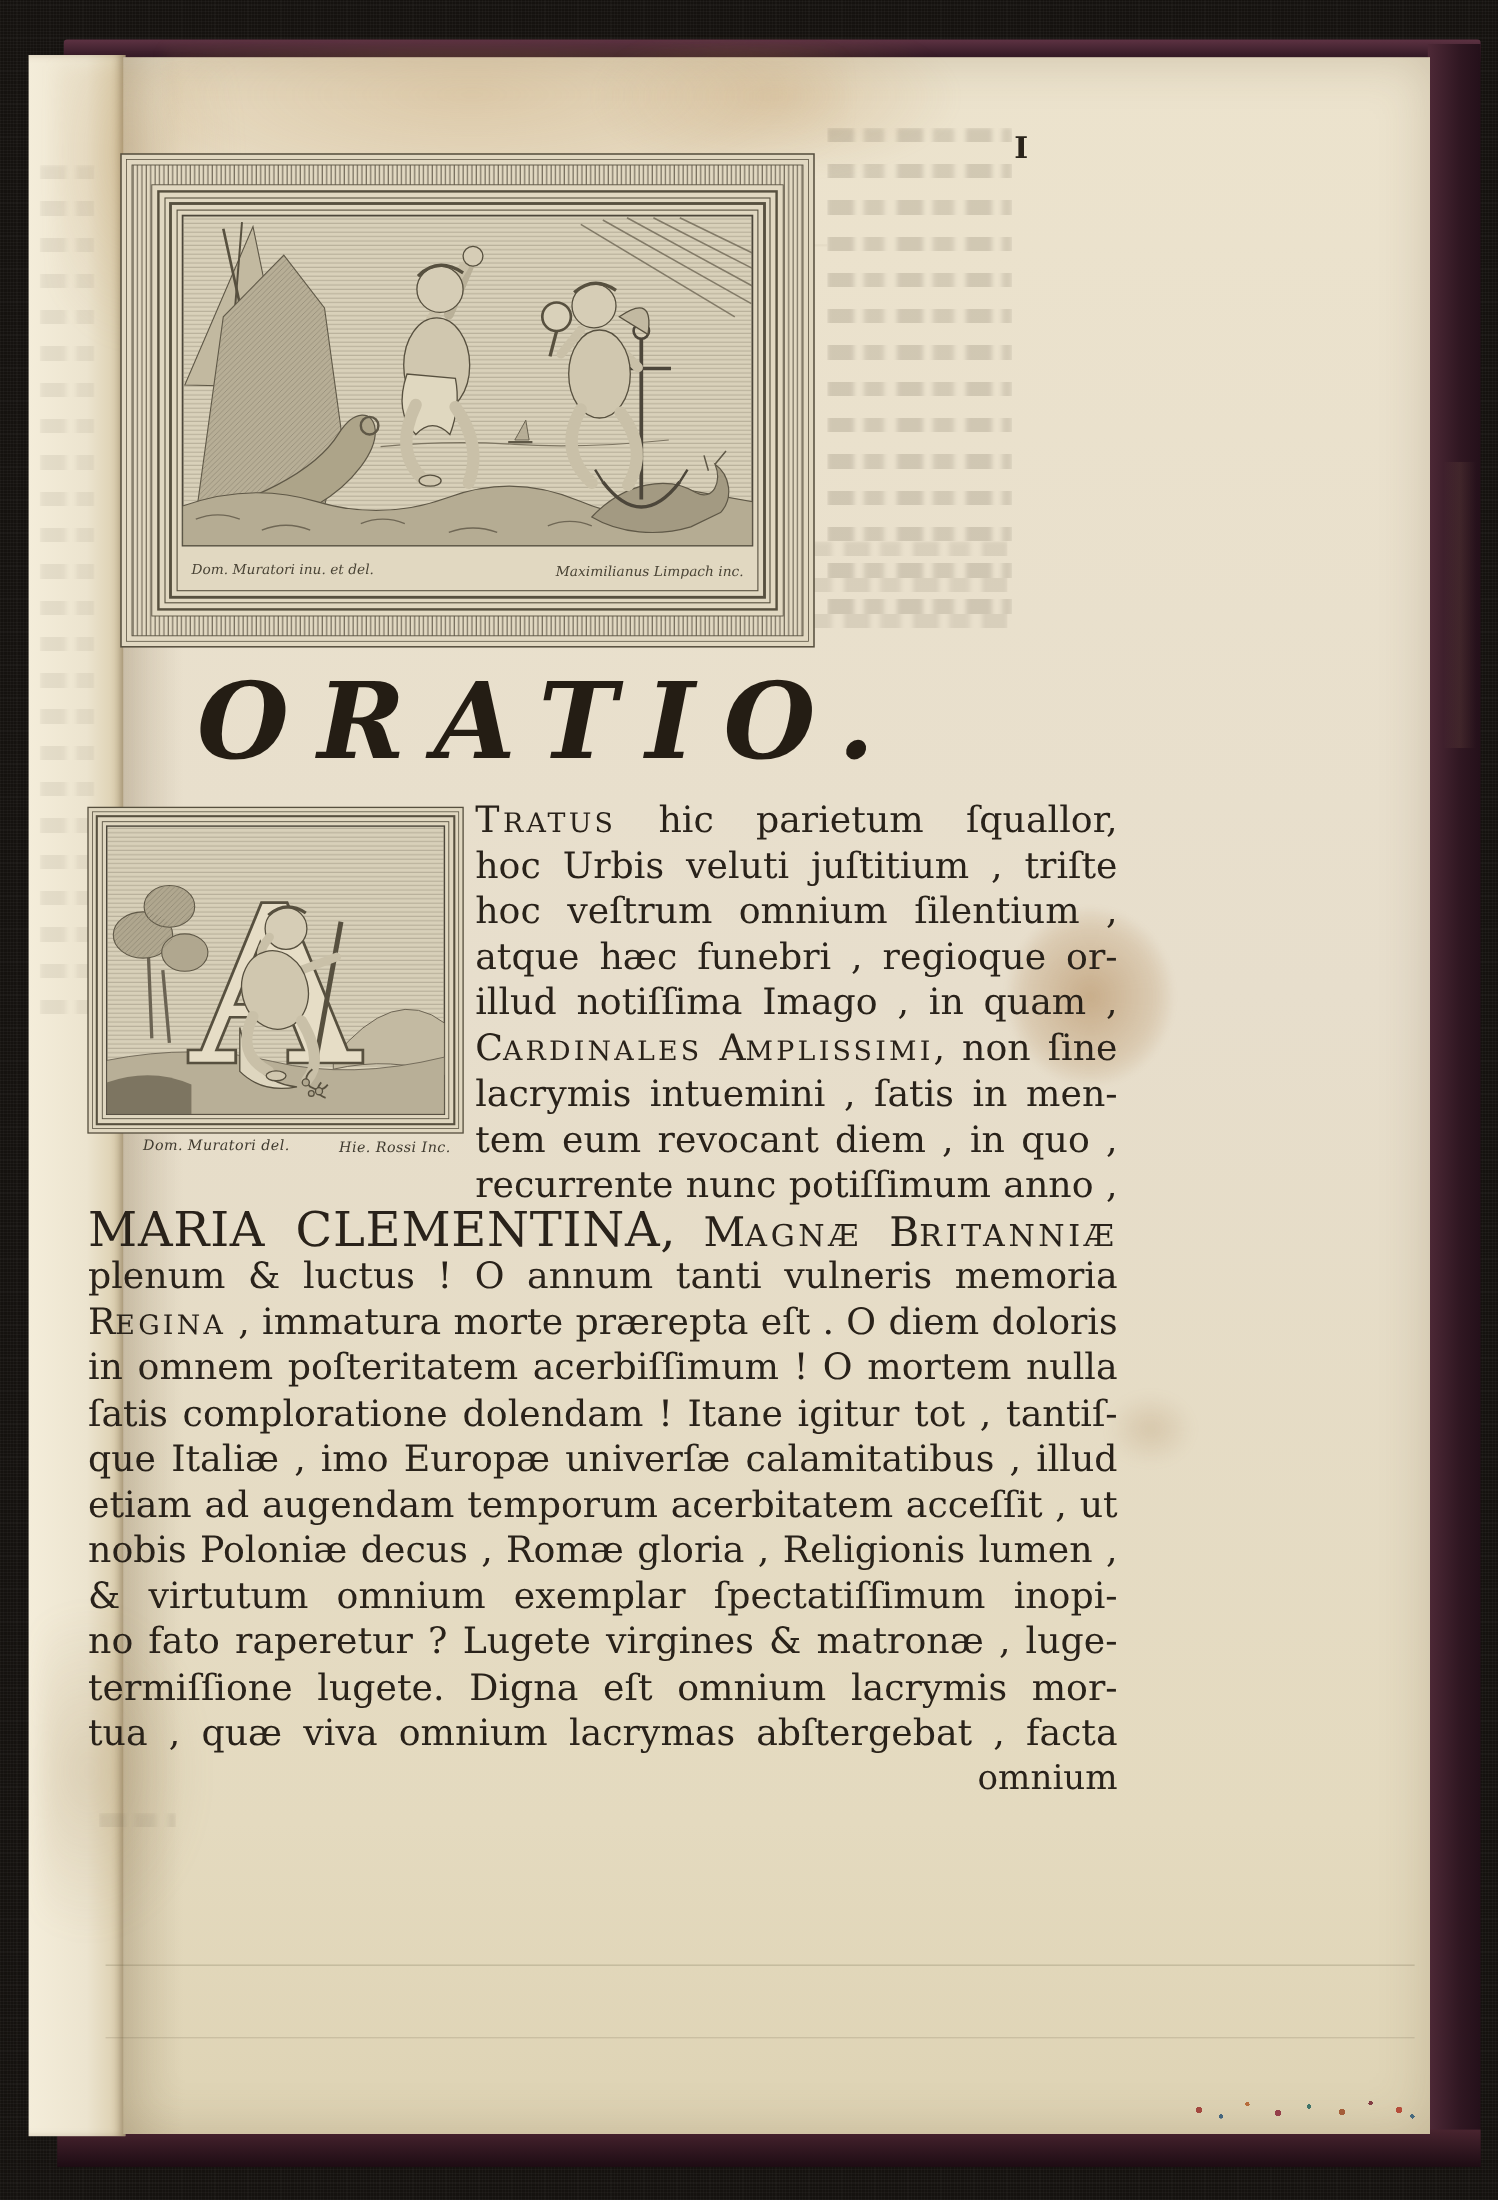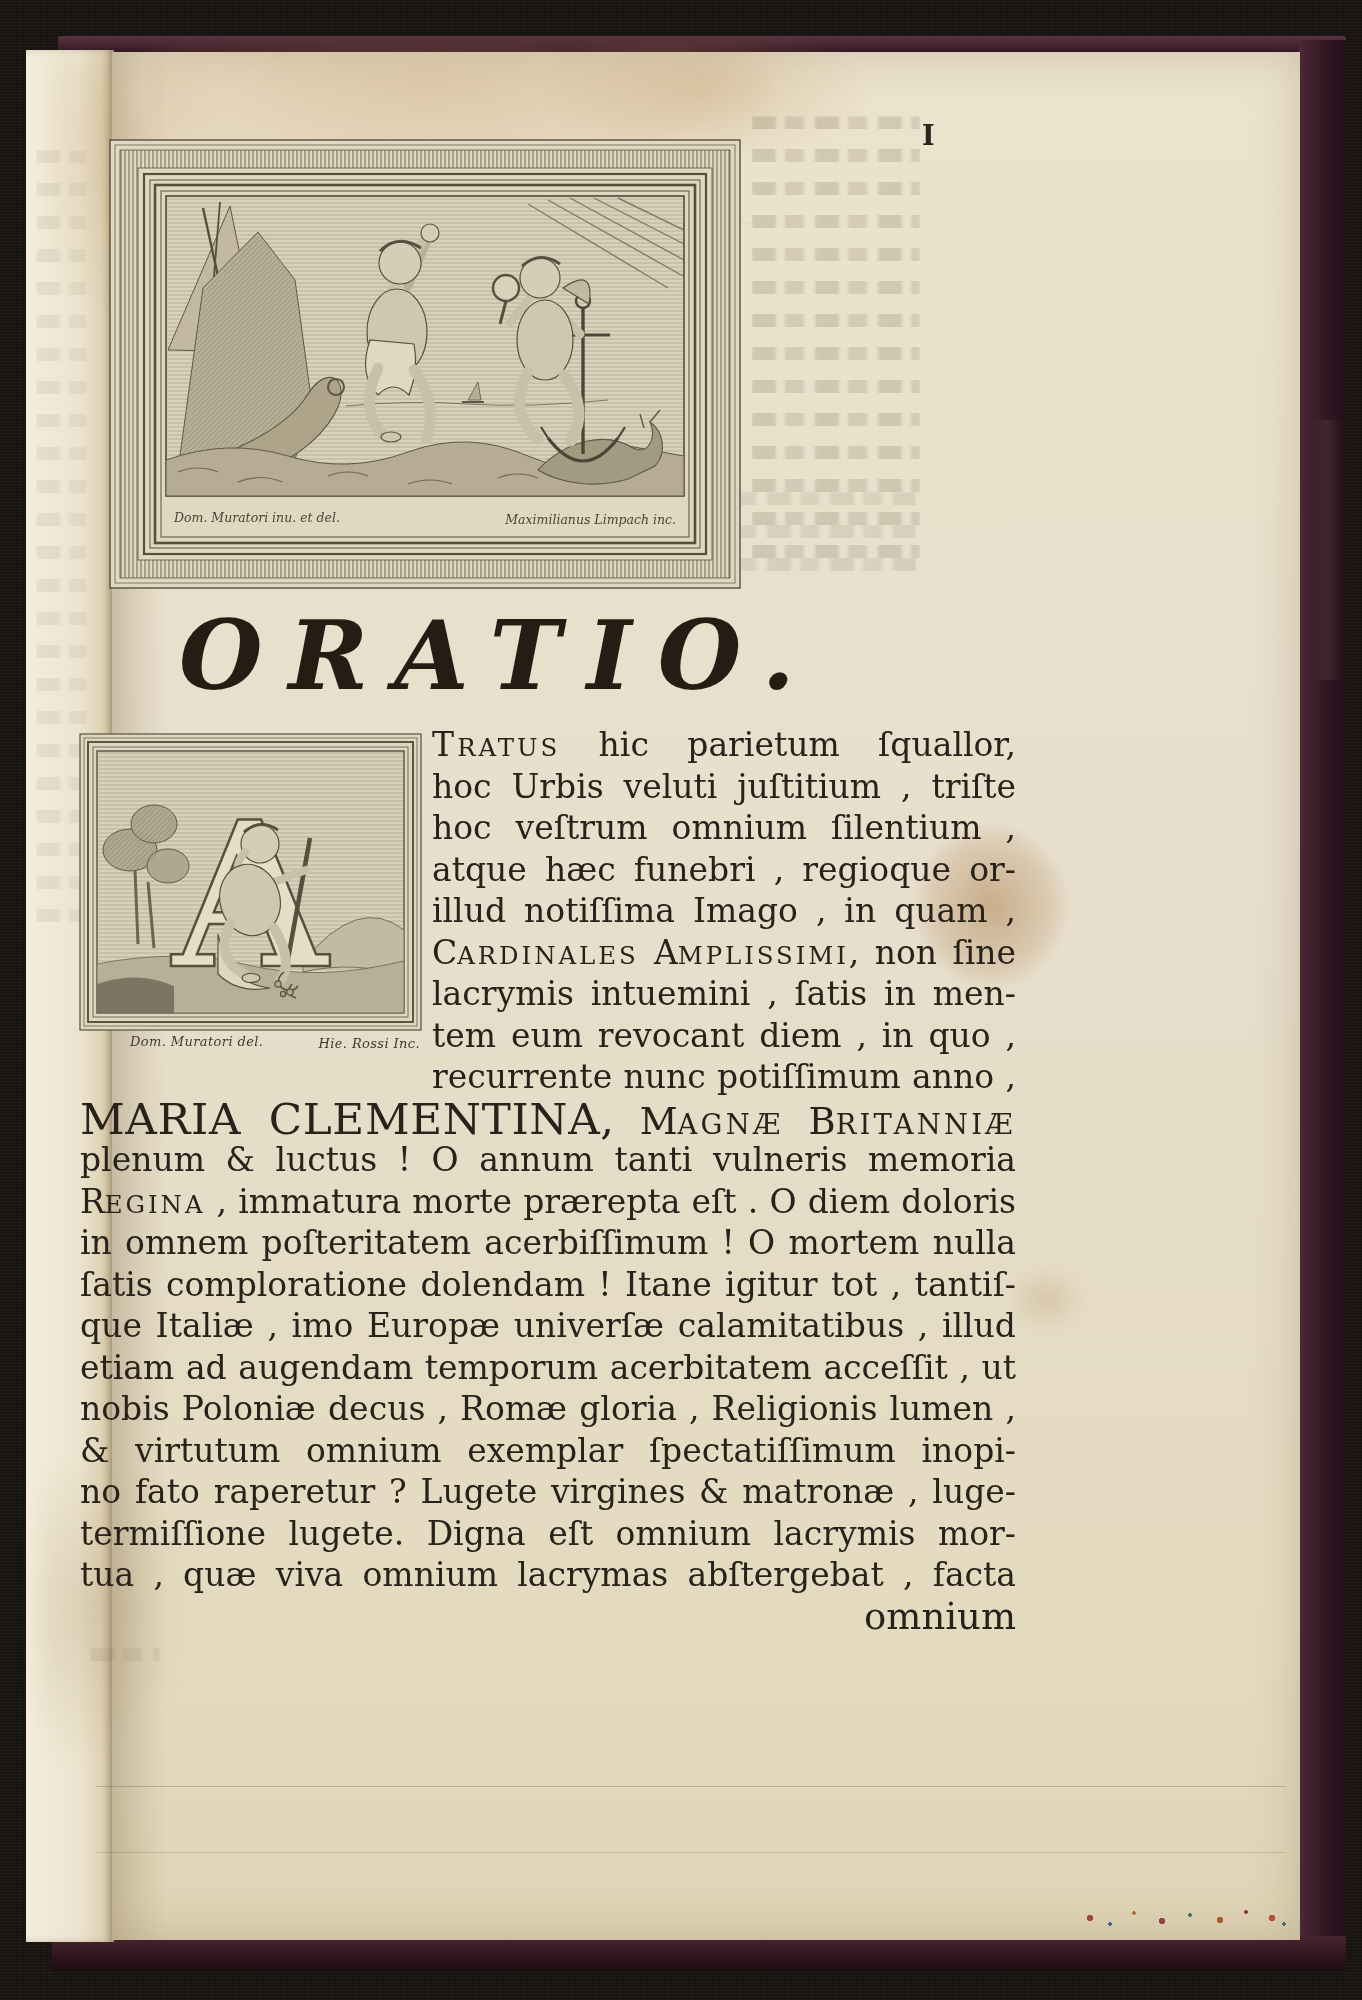--- a/index.html
+++ b/index.html
@@ -80,28 +80,28 @@
   
   .folio{position:absolute;left:922px;top:120px;width:50px;
     font-size:27px;font-weight:bold;color:#2a241b;letter-spacing:.02em;}
   .title{position:absolute;left:128px;top:592px;width:744px;height:128px;line-height:128px;
     text-align:center;font-size:96px;font-weight:bold;letter-spacing:.27em;color:#241d14;font-style:italic;}
 
   .headpiece{position:absolute;left:108px;top:138px;}
   .initial-block{position:absolute;left:78px;top:732px;}
   .eng-cap{position:absolute;font-style:italic;font-size:13px;color:#3f3a2f;letter-spacing:.03em;}
   .icl{left:86px;top:1034px;margin-left:44px;}
-  .icr{left:298px;top:1036px;width:122px;text-align:right;}
+  .icr{left:298px;top:1036px;width:122px;text-align:center;}
 
   .oration{position:absolute;left:80px;top:724px;width:936px;color:#29221a;
     font-size:33px;}
   .pline{height:41.5px;line-height:41.5px;text-align:justify;text-align-last:justify;white-space:nowrap;overflow:visible;}
   .pline.indent{padding-left:352px;}
   .pline.maria{font-size:37px;}
-  .pline.catch{text-align:right;text-align-last:right;font-size:37px;}
+  .pline.catch{text-align:right;text-align-last:right;font-size:31px;}
   .sc{font-size:.74em;letter-spacing:.12em;}
   .big{font-size:1.18em;letter-spacing:.015em;}
   .lead{letter-spacing:.1em;}
 </style>
 </head>
 <body>
 
 <div class="stage">
   <div class="cloth"></div>
   <div class="board board-top"></div>

